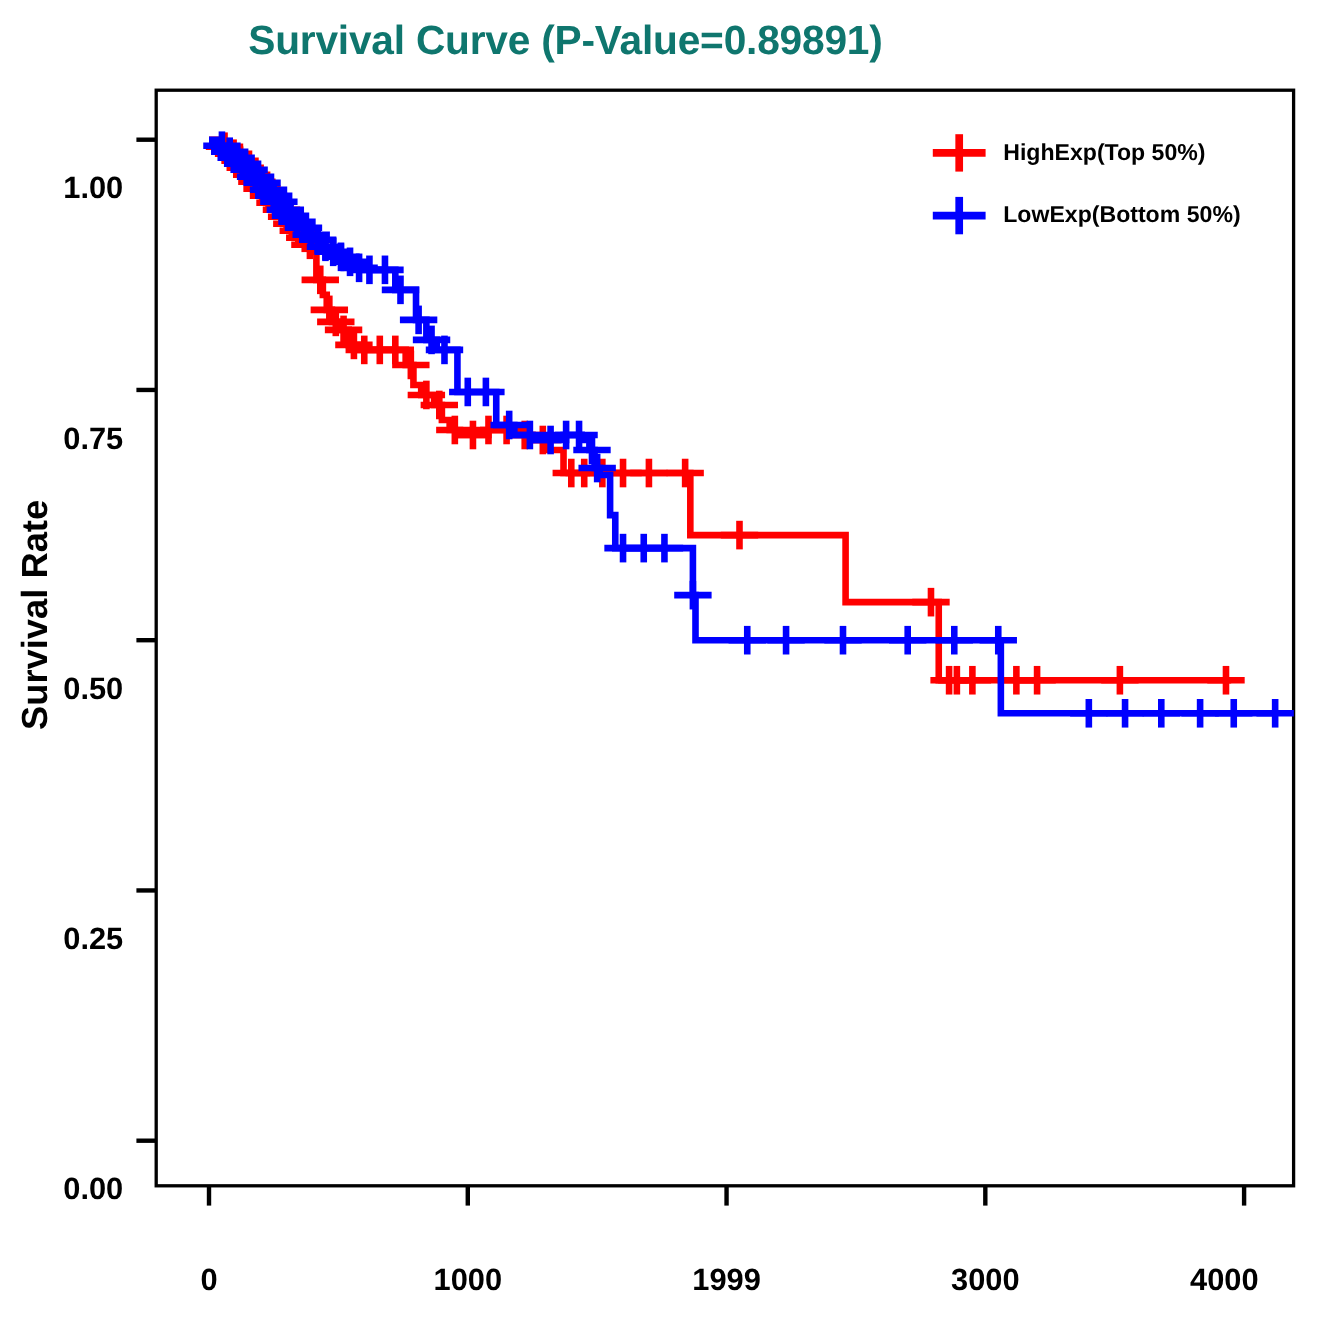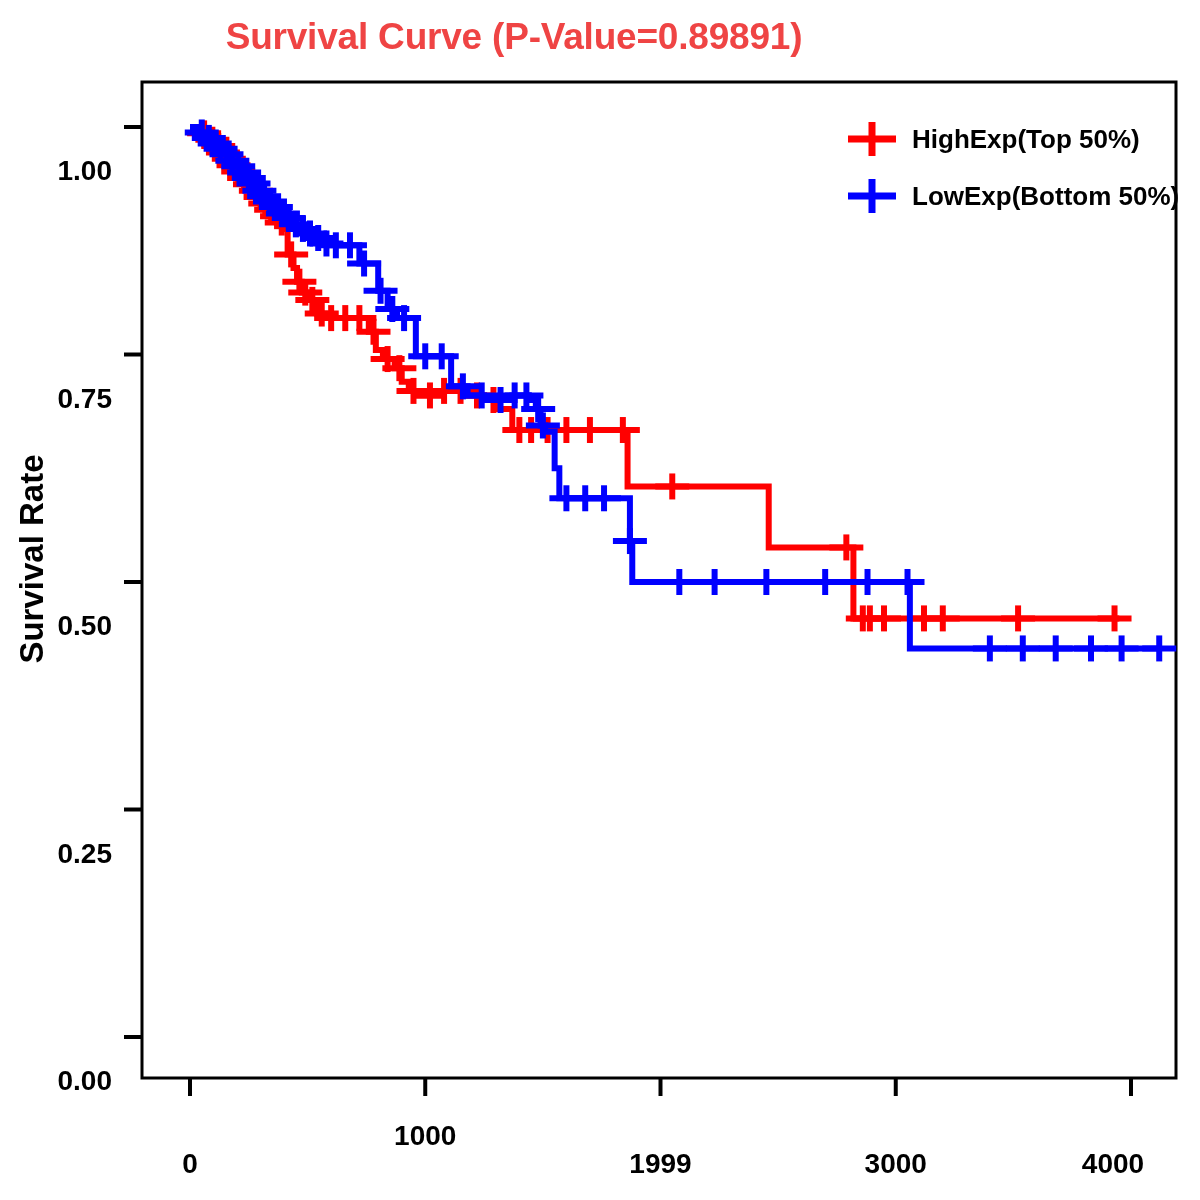--- a/index.html
+++ b/index.html
@@ -19,21 +19,21 @@
     overflow: hidden;
   }
   #chart-title {
     position: absolute;
     left: 0;
     top: 16px;
     width: 1028px;
     text-align: center;
     font-size: 37px;
     font-weight: bold;
-    color: #ef4444;
+    color: #0f766e;
     letter-spacing: -0.2px;
     font-family: "Liberation Sans", sans-serif;
   }
   #plot-svg {
     position: absolute;
     left: 0;
     top: 0;
   }
   #ylabel {
     position: absolute;
@@ -71,21 +71,21 @@
   .ytick-label {
     text-align: right;
     transform: translateY(-50%);
   }
   .xtick-label {
     text-align: center;
     transform: translateX(-50%);
   }
   .legend-text {
     position: absolute;
-    font-size: 26px;
+    font-size: 21px;
     font-weight: bold;
     color: #000000;
     font-family: "Liberation Sans", sans-serif;
     white-space: nowrap;
     transform: translateY(-50%);
   }
 </style>
 </head>
 <body>
 
@@ -325,21 +325,21 @@
 
   <div id="ylabel">Survival Rate</div>
 
   <div id="tick-labels-layer">
       <div class="tick-label ytick-label" style="left: 0px; top: 1037px; width: 112px;">0.00</div>
       <div class="tick-label ytick-label" style="left: 0px; top: 809.5px; width: 112px;">0.25</div>
       <div class="tick-label ytick-label" style="left: 0px; top: 582px; width: 112px;">0.50</div>
       <div class="tick-label ytick-label" style="left: 0px; top: 354.5px; width: 112px;">0.75</div>
       <div class="tick-label ytick-label" style="left: 0px; top: 127px; width: 112px;">1.00</div>
       <div class="tick-label xtick-label" style="left: 190px; top: 1104px;">0</div>
-      <div class="tick-label xtick-label" style="left: 425.25px; top: 1076px;">1000</div>
+      <div class="tick-label xtick-label" style="left: 425.25px; top: 1104px;">1000</div>
       <div class="tick-label xtick-label" style="left: 660.5px; top: 1104px;">1999</div>
       <div class="tick-label xtick-label" style="left: 895.75px; top: 1104px;">3000</div>
       <div class="tick-label xtick-label" style="left: 1113px; top: 1104px;">4000</div>
     </div>
   <div id="legend-labels-layer">
       <div class="legend-text" style="left: 912px; top: 139px;">HighExp(Top 50%)</div>
       <div class="legend-text" style="left: 912px; top: 196px;">LowExp(Bottom 50%)</div>
     </div>
 
 </div>

